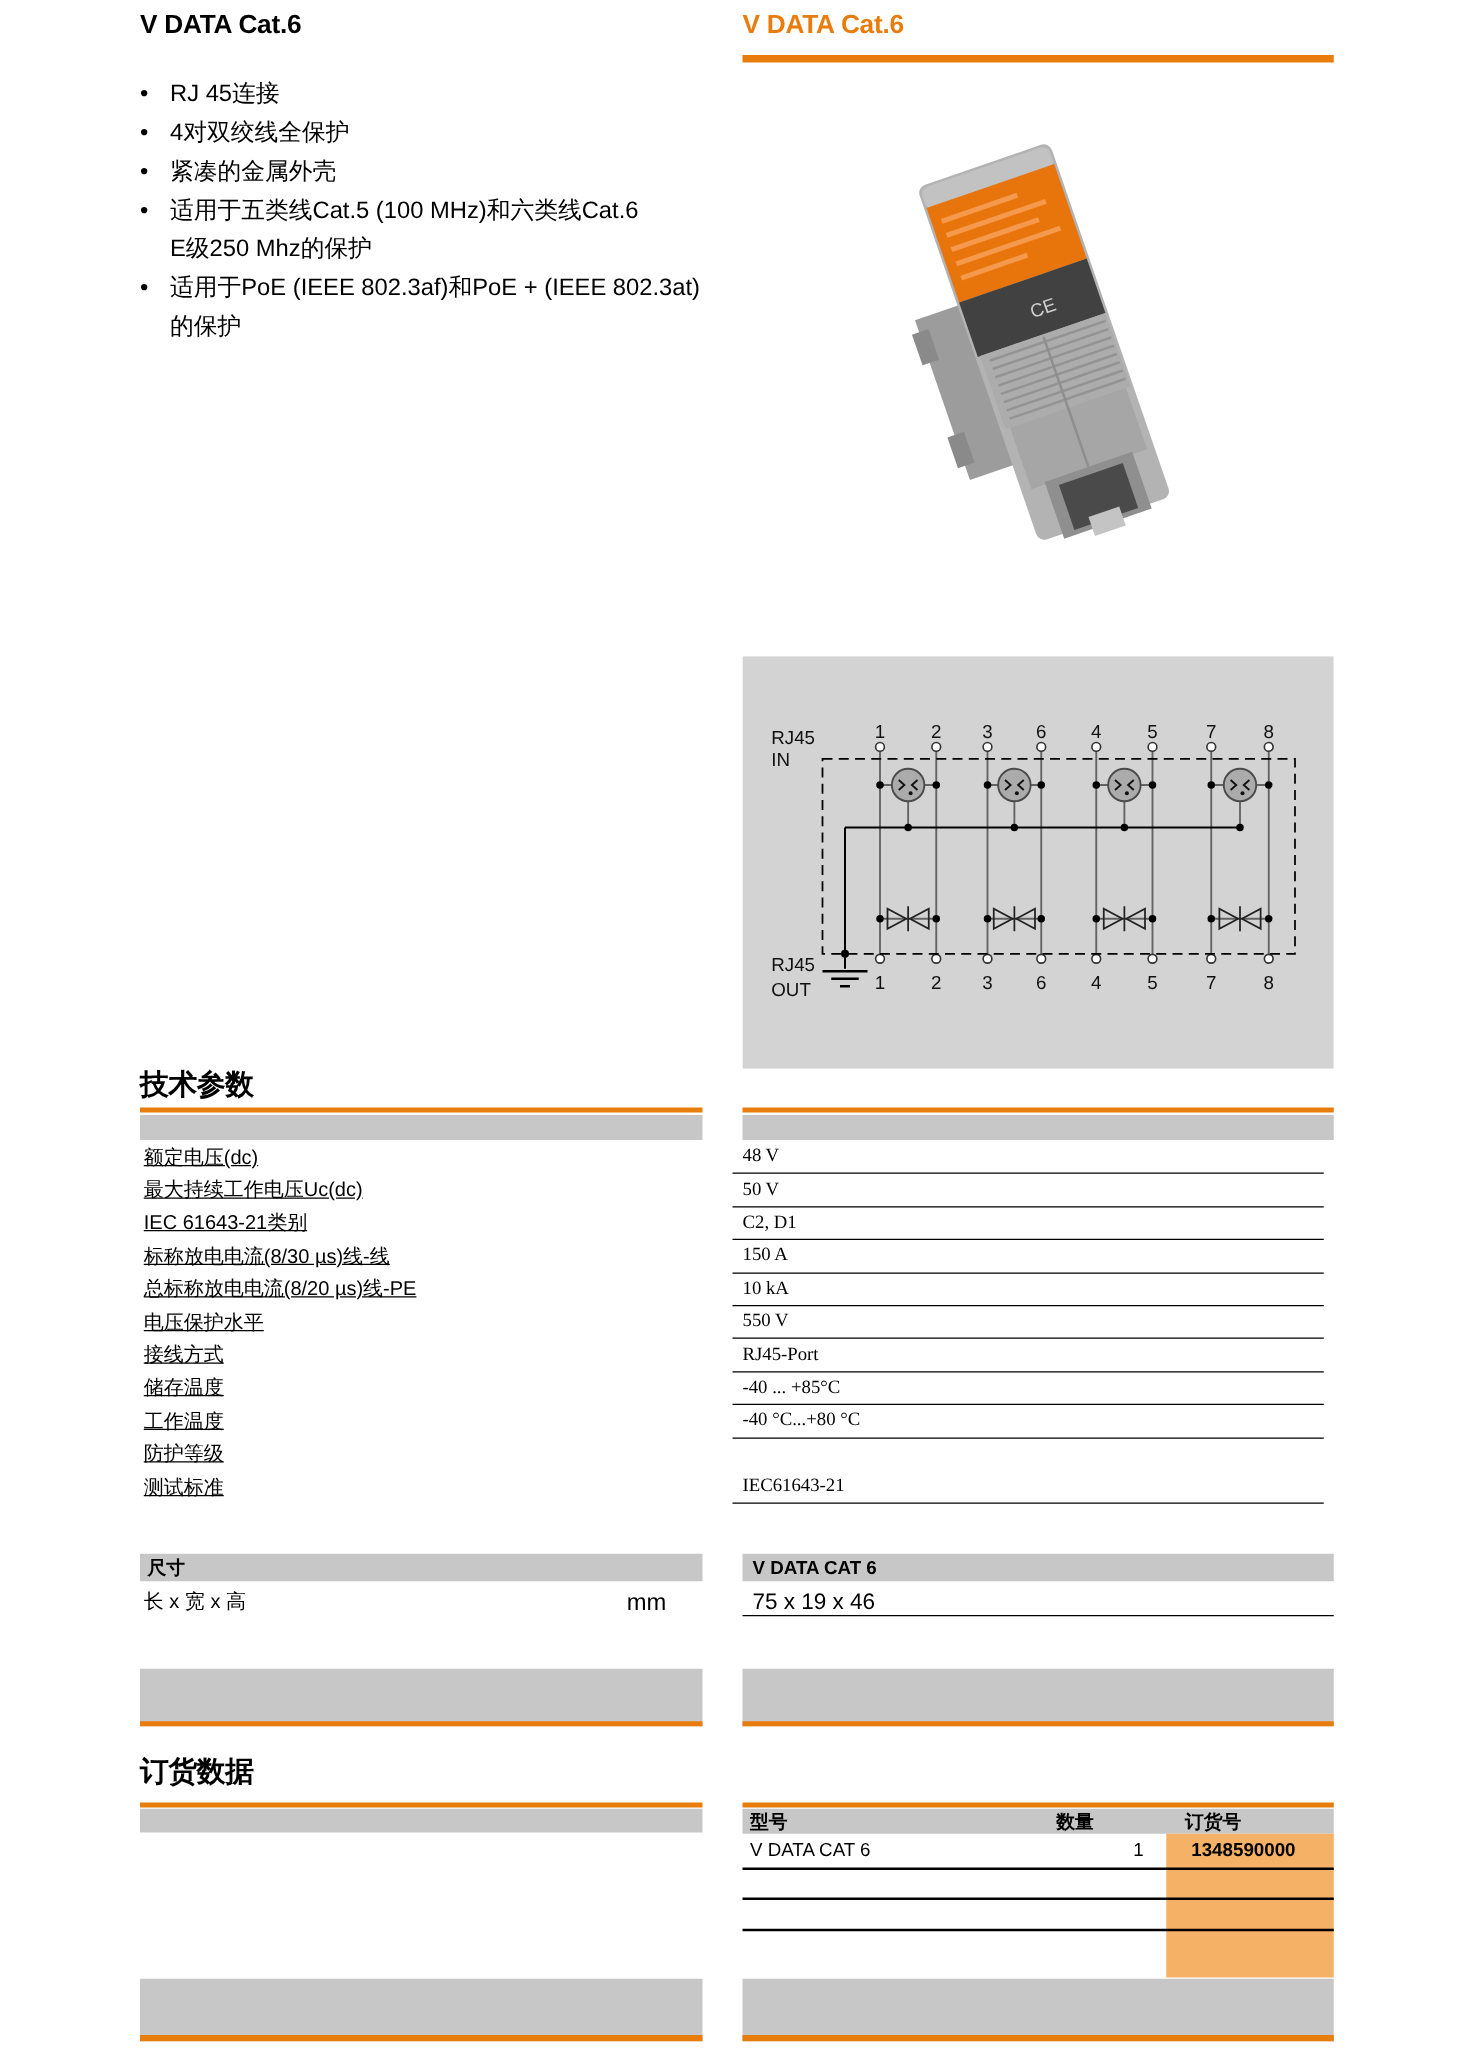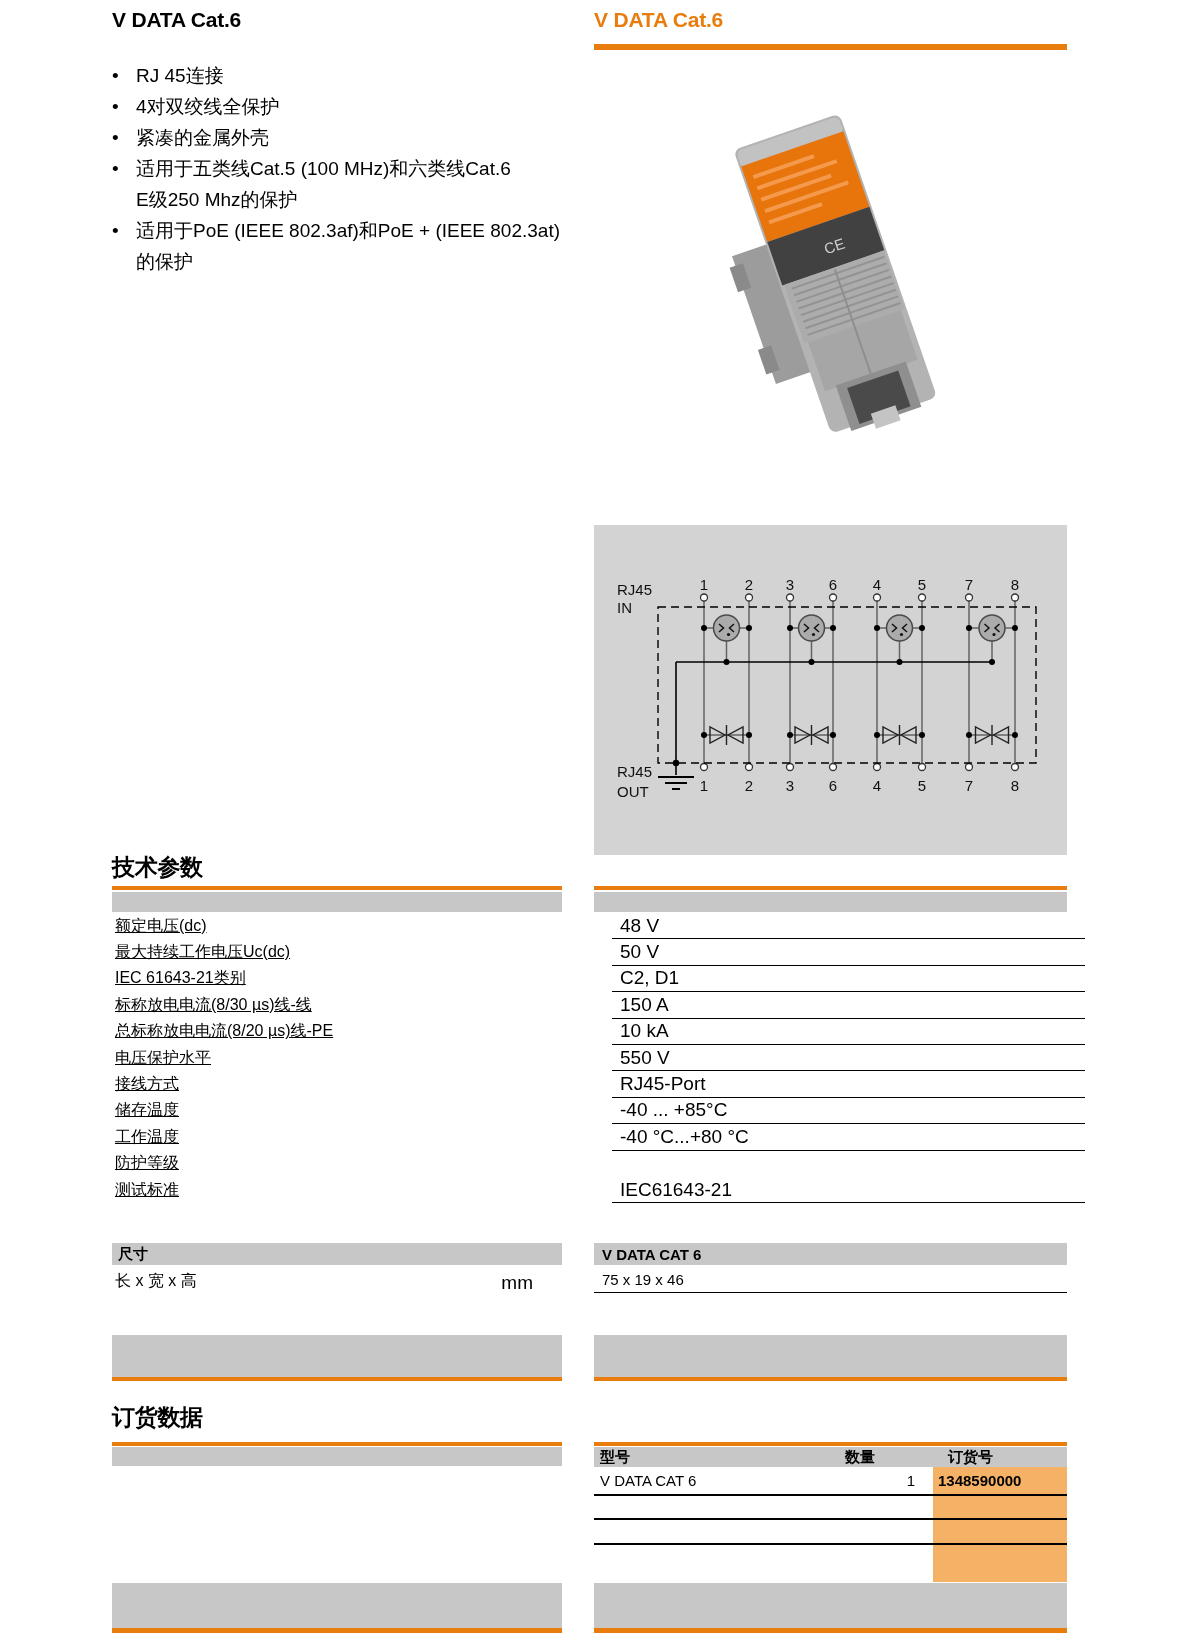--- a/index.html
+++ b/index.html
@@ -20,36 +20,36 @@
   .features{list-style:none;margin:0;padding:0;font-size:19px;line-height:31px;}
   .features li{display:flex;}
   .features .dot{width:24px;flex:0 0 24px;}
   .features .ftext{white-space:pre-line;}
 
   
   .tech-rows{position:absolute;left:112px;top:913px;width:955px;}
   .trow{display:flex;height:26.4px;}
   .trow .tl{width:450px;flex:0 0 450px;display:flex;align-items:center;
             font-size:16px;padding-left:3px;box-sizing:border-box;text-decoration:underline;}
-  .trow .tv{width:473px;flex:0 0 473px;margin-left:50px;border-bottom:1px solid #000;
-            display:flex;align-items:center;font-size:19px;padding-left:8px;box-sizing:border-box;}
+  .trow .tv{width:473px;flex:0 0 473px;margin-left:24px;border-bottom:1px solid #000;
+            display:flex;align-items:center;font-size:15px;padding-left:8px;box-sizing:border-box;font-family:Liberation Serif, serif;}
 
   
   .dimbar{display:flex;align-items:center;font-weight:bold;font-size:15px;}
 
   
   .o-header{display:flex;align-items:center;font-weight:bold;font-size:15px;background:#C7C7C7;height:20px;gap:40px;}
   .oh-model{flex:1;padding-left:6px;}
   .oh-qty{width:75px;text-align:right;padding-right:18px;box-sizing:border-box;}
   .oh-order{width:134px;padding-left:15px;box-sizing:border-box;}
   .o-row{display:flex;align-items:center;border-bottom:2px solid #000;box-sizing:border-box;position:relative;z-index:2;}
   .o-row.last{border-bottom:none;}
   .oc-model{flex:1;padding-left:6px;font-size:15px;}
   .oc-qty{width:75px;text-align:right;padding-right:18px;box-sizing:border-box;font-size:15px;}
-  .oc-order{width:134px;padding-left:5px;box-sizing:border-box;font-weight:bold;font-size:15px;}
+  .oc-order{width:134px;padding-left:20px;box-sizing:border-box;font-weight:bold;font-size:15px;}
 
   svg text{font-family:"Liberation Sans",sans-serif;}
 </style>
 </head>
 <body>
 
 <div class="page">
 
   <div class="abs h-title" style="left:112px;top:8px;">V DATA Cat.6</div>
 
@@ -324,21 +324,21 @@
   </div>
 
   <div class="abs bar-gray dimbar" style="left:112px;top:1243px;width:450px;height:22px;padding-left:6px;box-sizing:border-box;">尺寸</div>
   <div class="abs bar-gray dimbar" style="left:594px;top:1243px;width:473px;height:22px;padding-left:8px;box-sizing:border-box;">V DATA CAT 6</div>
 
   <div class="abs" style="left:112px;top:1265px;width:450px;height:28px;">
     <span class="abs" style="left:3px;top:6px;font-size:16px;">长 x 宽 x 高</span>
     <span class="abs" style="left:330px;top:7px;width:91px;text-align:right;font-size:19px;">mm</span>
   </div>
   <div class="abs" style="left:594px;top:1265px;width:473px;height:28px;border-bottom:1px solid #000;box-sizing:border-box;">
-    <span class="abs" style="left:8px;top:6px;font-size:15px;">75 x 19 x 46</span>
+    <span class="abs" style="left:8px;top:6px;font-size:18px;">75 x 19 x 46</span>
   </div>
 
   <div class="abs bar-gray" style="left:112px;top:1335px;width:450px;height:42px;border-bottom:4px solid #E87D0E;"></div>
   <div class="abs bar-gray" style="left:594px;top:1335px;width:473px;height:42px;border-bottom:4px solid #E87D0E;"></div>
 
   <div class="abs section-title" style="left:112px;top:1402px;">订货数据</div>
   <div class="abs bar-orange" style="left:112px;top:1442px;width:450px;height:4px;"></div>
   <div class="abs bar-gray" style="left:112px;top:1447px;width:450px;height:19px;"></div>
 
   <div class="abs" style="left:594px;top:1442px;width:473px;">

